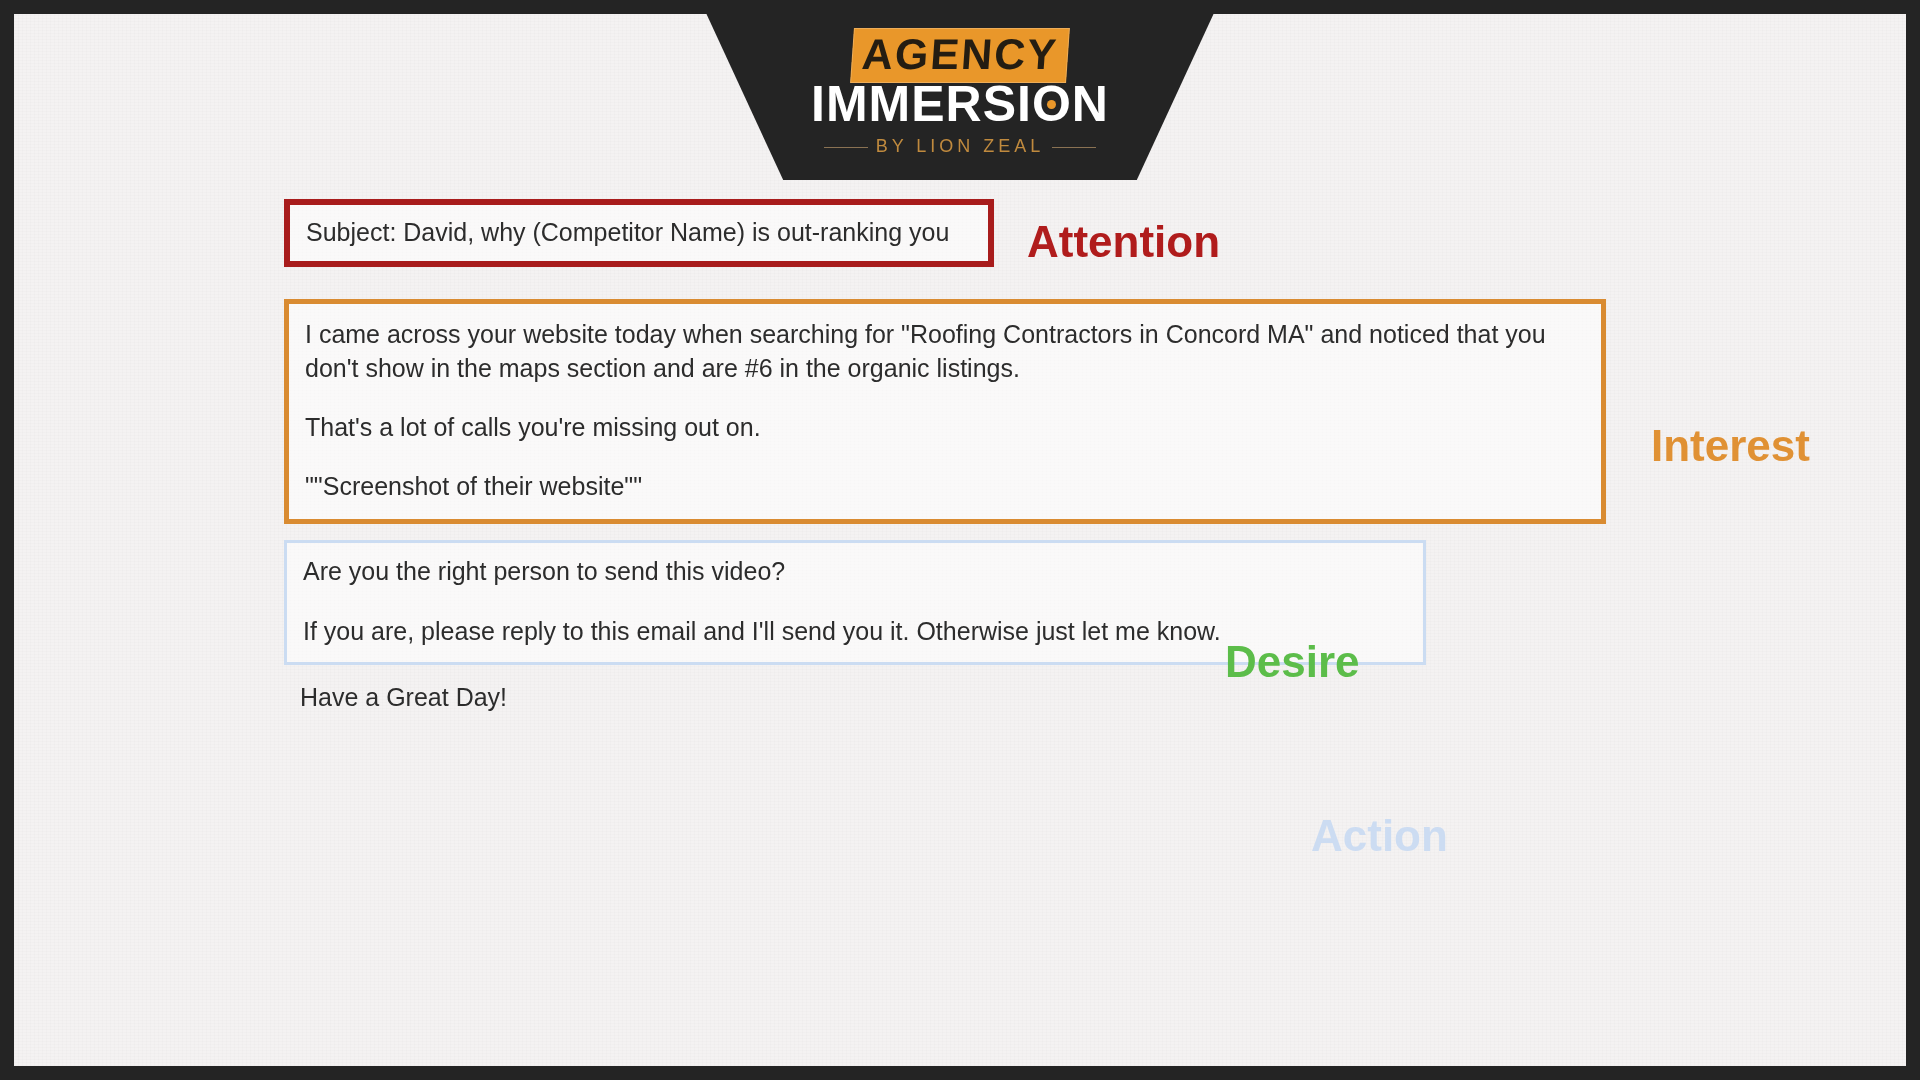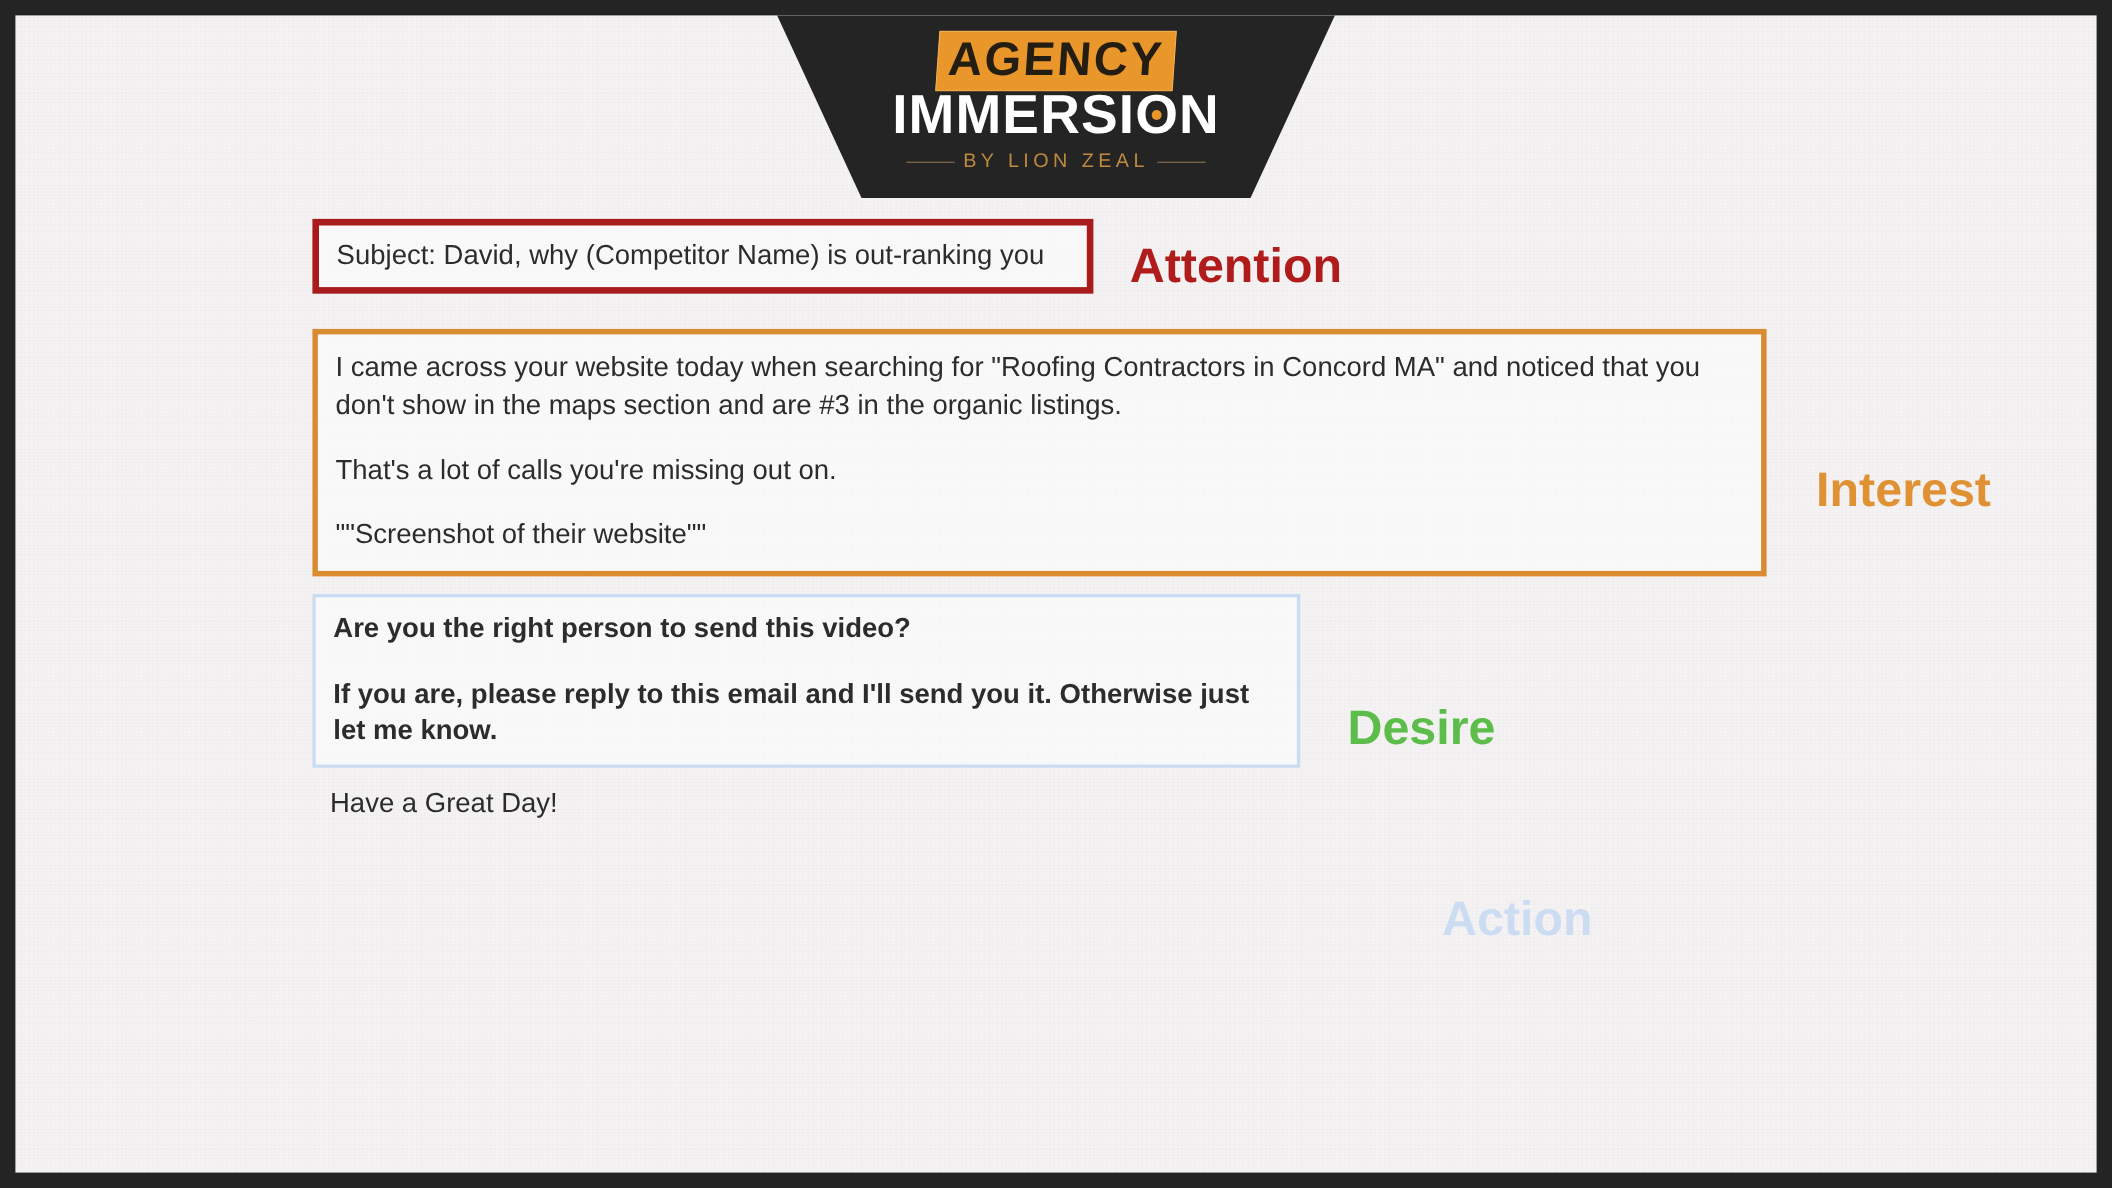--- a/index.html
+++ b/index.html
@@ -155,22 +155,21 @@
     width: 1322px;
   }
   .box-desire {
     border: 5px solid #5cb54b;
     padding: 14px 16px 16px 16px;
     width: 908px;
   }
   .box-action {
     border: 3px solid #cbdcf2;
     padding: 12px 16px 14px 16px;
-    width: 898px;
-    font-weight: bold;
+    width: 1142px;
   }
   .gap-sm { height: 16px; }
   .gap-xs { height: 8px; }
   .para-gap { height: 26px; }
 
   
   .aida-label {
     position: absolute;
     font-size: 44px;
     font-weight: bold;
@@ -204,21 +203,21 @@
       <div class="box box-attention">
         <div class="line">Subject: David, why (Competitor Name) is out-ranking you</div>
       </div>
 
       <div class="gap-sm"></div>
 
 
       <div class="gap-sm"></div>
 
       <div class="box box-interest">
-        <div class="line">I came across your website today when searching for "Roofing Contractors in Concord MA" and noticed that you don't show in the maps section and are #3 in the organic listings.</div>
+        <div class="line">I came across your website today when searching for "Roofing Contractors in Concord MA" and noticed that you don't show in the maps section and are #6 in the organic listings.</div>
         <div class="para-gap"></div>
         <div class="line">That's a lot of calls you're missing out on.</div>
         <div class="para-gap"></div>
         <div class="line">""Screenshot of their website""</div>
       </div>
 
       <div class="gap-xs"></div>
 
 
       <div class="gap-xs"></div>

